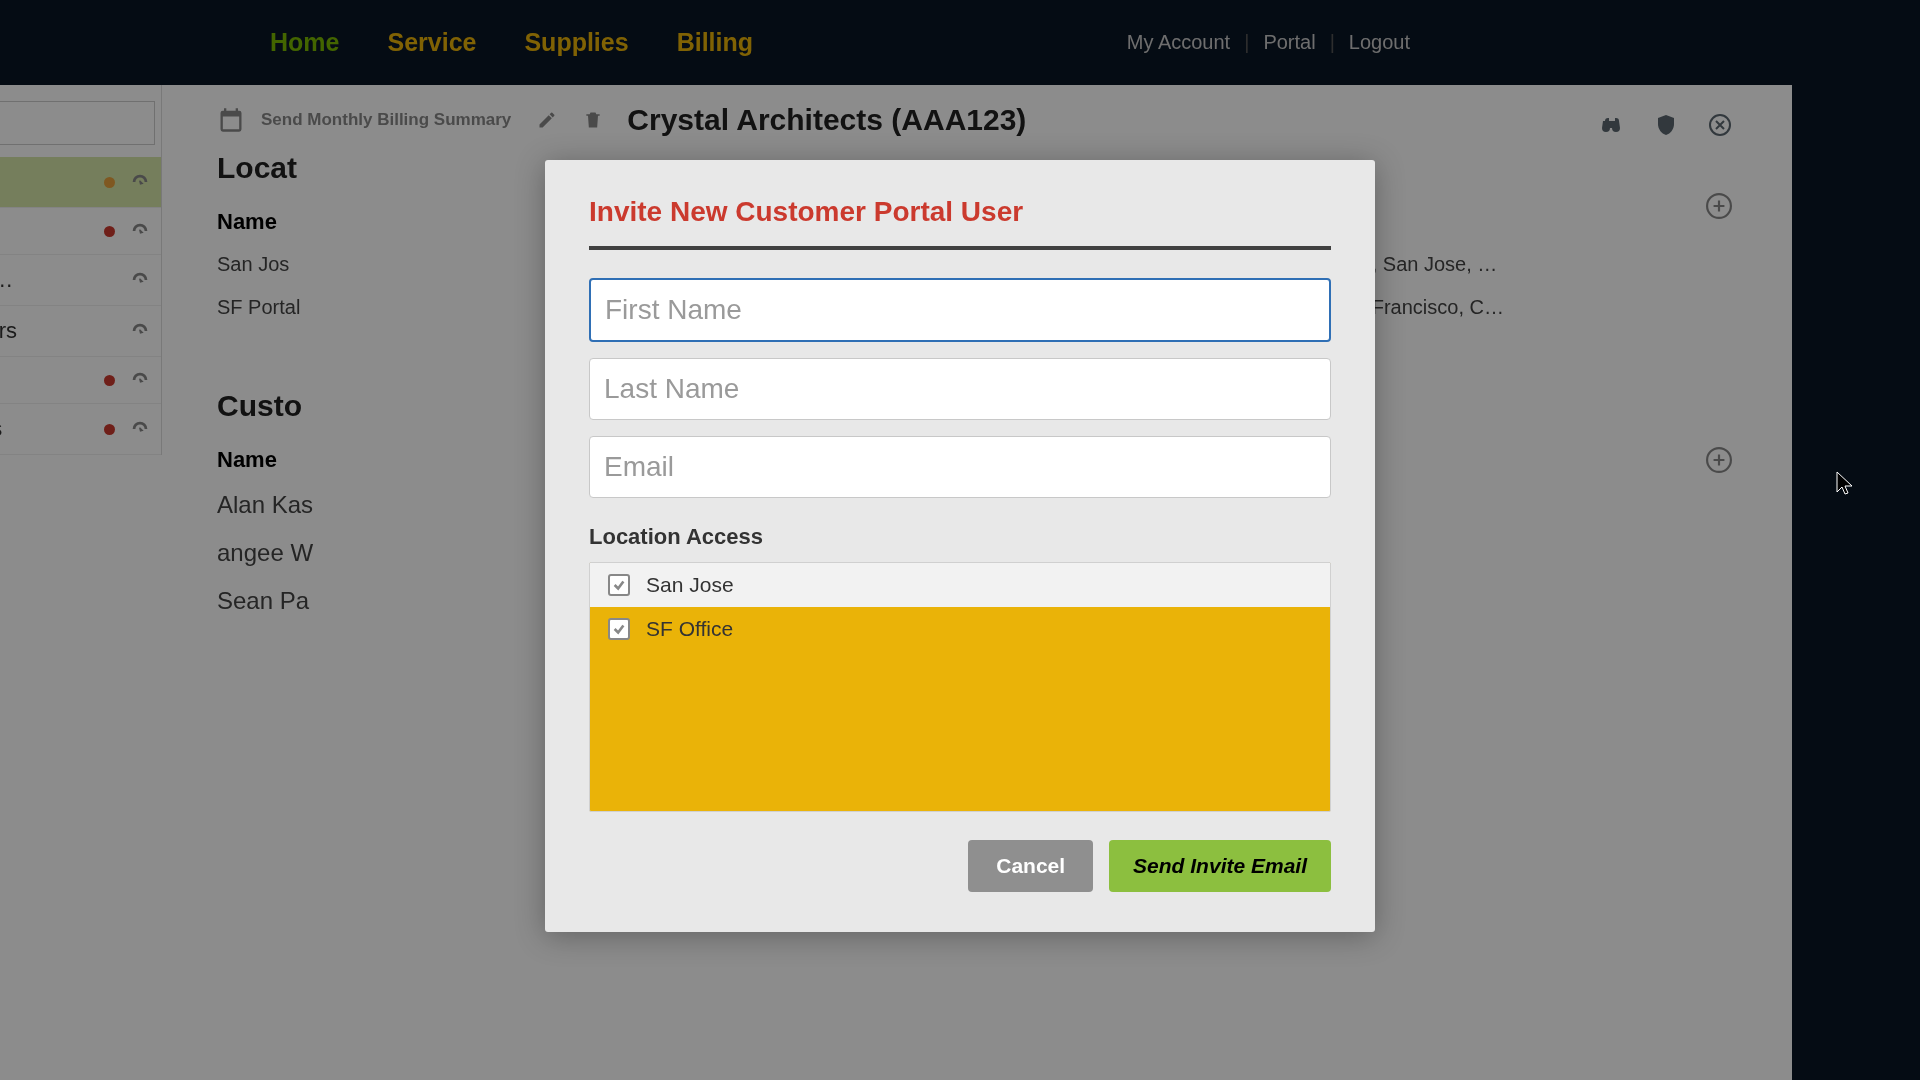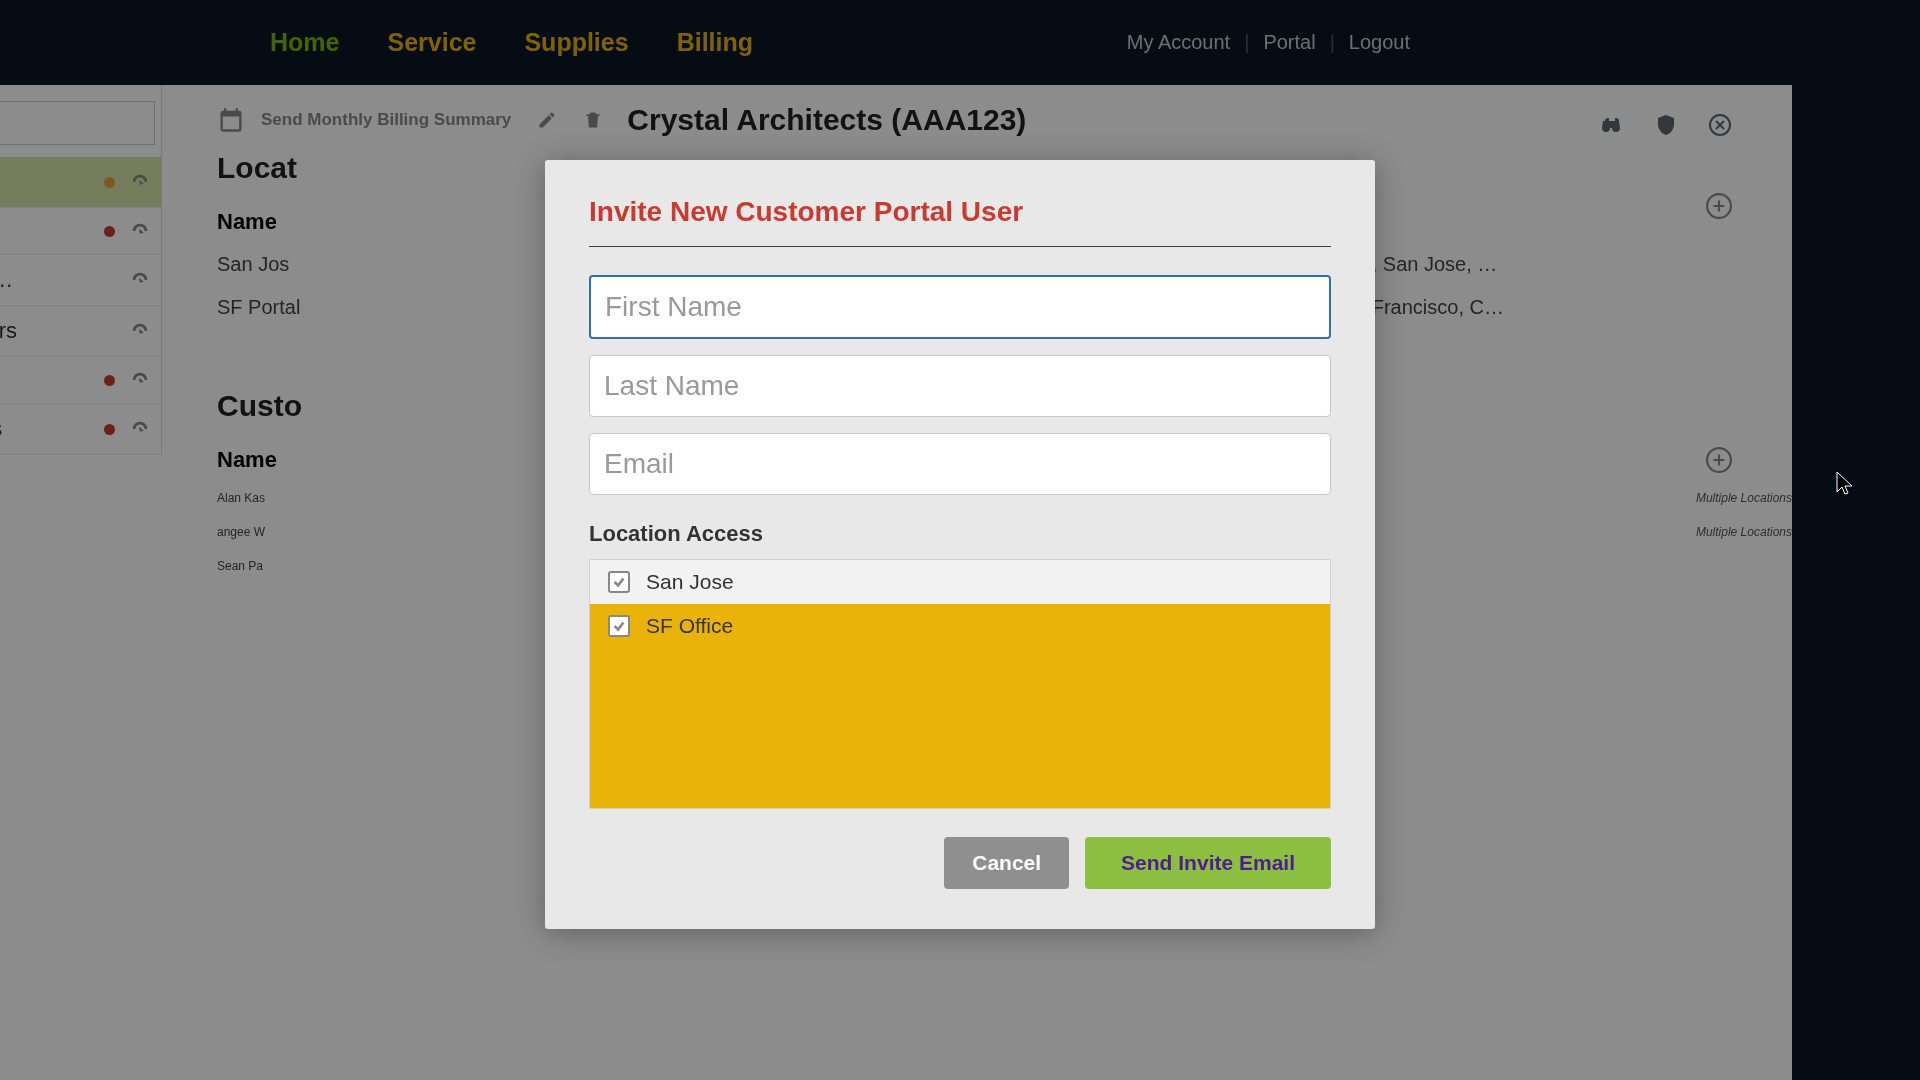--- a/index.html
+++ b/index.html
@@ -66,21 +66,21 @@
 .summary-text { color: #888; font-size: 17px; font-weight: 600; }
 .pencil, .trash { width: 20px; height: 20px; fill: #888; margin-left: 10px; }
 .page-title { font-size: 30px; font-weight: 700; margin-left: 8px; color: #222; }
 .action-icons { position: absolute; right: 60px; top: 28px; display: flex; gap: 30px; align-items: center; }
 .action-icons svg { width: 24px; height: 24px; fill: #5b6770; }
 .sec-heading { font-size: 30px; font-weight: 700; margin: 12px 0 16px 0; color: #222; }
 .col-head { font-size: 22px; font-weight: 700; display: flex; gap: 540px; padding: 8px 0; }
 .row { font-size: 20px; color: #444; padding: 10px 0; }
 .tbl2 { margin-top: 60px; }
 .tbl2 .col-head { gap: 700px; }
-.row2 { display: flex; font-size: 12px; color: #444; padding: 10px 0; justify-content: space-between; }
+.row2 { display: flex; font-size: 24px; color: #444; padding: 10px 0; }
 .row2 .c1 { width: 720px; }
 .row2 .loc-ital { font-style: italic; color: #555; }
 .add-btn { position: absolute; right: 60px; width: 26px; height: 26px; }
 .overlay {
   position: absolute; inset: 0; background: rgba(0,0,0,0.45);
   display: flex; justify-content: center; align-items: flex-start;
   padding-top: 160px;
   z-index: 10;
 }
 .modal {
@@ -88,21 +88,21 @@
   width: 830px;
   border-radius: 3px;
   padding: 36px 44px 40px 44px;
   box-shadow: 0 4px 30px rgba(0,0,0,0.3);
 }
 .modal-title {
   color: #cb3a2e;
   font-size: 28px;
   font-weight: 700;
   padding-bottom: 18px;
-  border-bottom: 1px solid #404040;
+  border-bottom: 4px solid #404040;
   margin-bottom: 28px;
 }
 .field {
   width: 100%;
   background: #fff;
   border: 1px solid #c8c8c8;
   border-radius: 4px;
   font-size: 28px;
   padding: 14px 14px;
   margin-bottom: 16px;
@@ -121,21 +121,21 @@
 .loc-row.alt { background: #f2f2f2; }
 .cb {
   width: 22px; height: 22px; border: 2px solid #888; border-radius: 3px;
   display: inline-flex; align-items: center; justify-content: center;
   background: #fff;
 }
 .cb svg { width: 14px; height: 14px; stroke: #888; stroke-width: 3; fill: none; }
 .modal-actions { display: flex; justify-content: flex-end; gap: 16px; margin-top: 28px; }
 .btn { border: none; border-radius: 4px; font-size: 21px; font-weight: 600; padding: 14px 28px; cursor: pointer; }
 .btn-cancel { background: #8f8f8f; color: #fff; }
-.btn-send { background: #8cbf3f; color: #4c1d95; padding: 14px 36px; }
+.btn-send { background: #8cbf3f; color: #000000; padding: 14px 24px; font-style: italic; }
 .cursor { position: absolute; top: 470px; right: 65px; z-index: 20; pointer-events: none; }
 </style>
 </head>
 <body>
 
 <div class="navbar">
 
   <div class="nav-tabs">
     <div class="nav-tab active">Home</div>
     <div class="nav-tab">Service</div>

